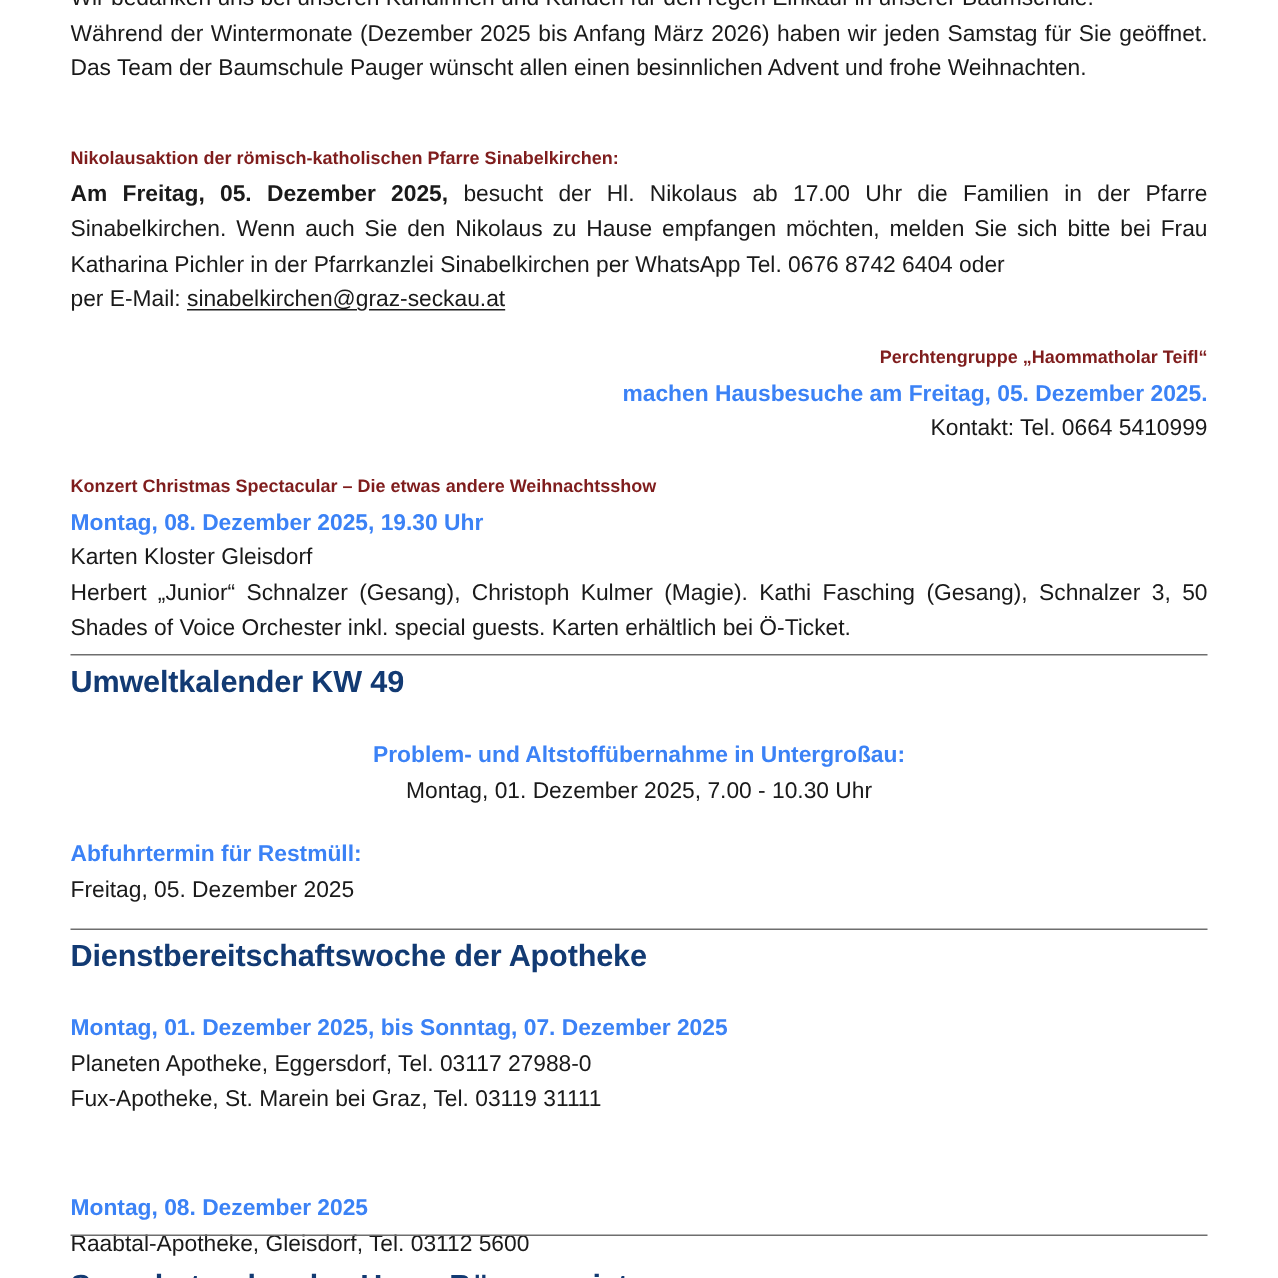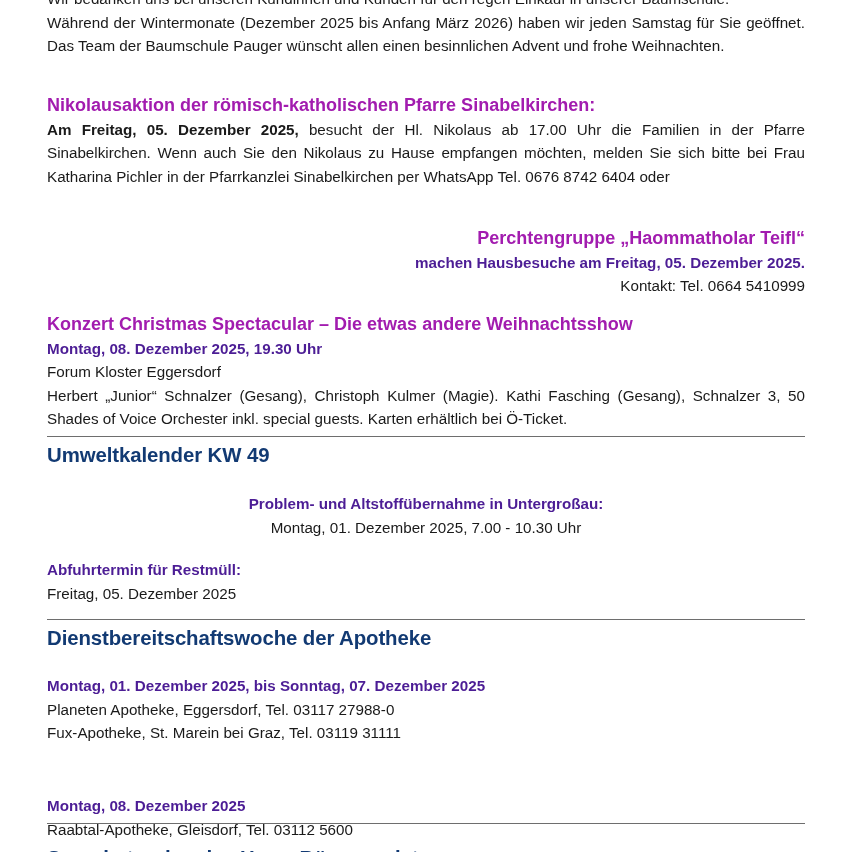--- a/index.html
+++ b/index.html
@@ -39,32 +39,32 @@
     font-size: 15.2px;
     line-height: 23.6px;
     color: #1a1a1a;
     margin: 0;
     white-space: pre-wrap;
   }
 
   .bold { font-weight: bold; }
 
   .section-head {
-    font-size: 18px;
+    font-size: 12px;
     line-height: 23.6px;
     font-weight: bold;
-    color: #a21caf;
+    color: #7f1d1d;
     margin: 0;
   }
 
   .subhead-bold {
     font-size: 15.2px;
     line-height: 23.6px;
     font-weight: bold;
-    color: #4c1d95;
+    color: #3b82f6;
     margin: 0;
   }
 
   .banner-head {
     font-size: 20.4px;
     line-height: 27px;
     font-weight: bold;
     color: #123a73;
     text-align: left;
     margin: 0;
@@ -96,32 +96,33 @@
 <div class="page">
 
   <div class="abs clip-top" style="top:-13px; height:92px;">
     <p class="para">Wir bedanken uns bei unseren Kundinnen und Kunden für den regen Einkauf in unserer Baumschule.</p>
     <p class="para para-last-line-left">Während der Wintermonate (Dezember 2025 bis Anfang März 2026) haben wir jeden Samstag für Sie geöffnet. Das Team der Baumschule Pauger wünscht allen einen besinnlichen Advent und frohe Weihnachten.</p>
   </div>
 
   <div class="abs" style="top:94px;">
     <p class="section-head">Nikolausaktion der römisch-katholischen Pfarre Sinabelkirchen:</p>
     <p class="para para-last-line-left"><span class="bold">Am Freitag, 05. Dezember 2025,</span><span> besucht der Hl. Nikolaus ab 17.00 Uhr die Familien in der Pfarre Sinabelkirchen. Wenn auch Sie den Nikolaus zu Hause empfangen möchten, melden Sie sich bitte bei Frau Katharina Pichler in der Pfarrkanzlei Sinabelkirchen per WhatsApp Tel. 0676 8742 6404 oder</span></p>
+    <p class="line"><span>per E-Mail: </span><a class="email-link" href="#">sinabelkirchen@graz-seckau.at</a></p>
   </div>
 
   <div class="abs" style="top:227px;text-align:right;">
     <p class="section-head">Perchtengruppe „Haommatholar Teifl“</p>
     <p class="subhead-bold">machen Hausbesuche am Freitag, 05. Dezember 2025.</p>
     <p class="line">Kontakt: Tel. 0664 5410999</p>
   </div>
 
   <div class="abs" style="top:313px;">
     <p class="section-head">Konzert Christmas Spectacular – Die etwas andere Weihnachtsshow</p>
     <p class="subhead-bold">Montag, 08. Dezember 2025, 19.30 Uhr</p>
-    <p class="line">Forum Kloster Eggersdorf</p>
+    <p class="line">Karten Kloster Gleisdorf</p>
     <p class="para para-last-line-left">Herbert „Junior“ Schnalzer (Gesang), Christoph Kulmer (Magie). Kathi Fasching (Gesang), Schnalzer 3, 50 Shades of Voice Orchester inkl. special guests. Karten erhältlich bei Ö-Ticket.</p>
   </div>
 
   <hr class="rule abs" style="top:436px;">
 
   <div class="abs" style="top:442px;">
     <p class="banner-head">Umweltkalender KW 49</p>
   </div>
 
   <div class="abs" style="top:492px;text-align:center;">

